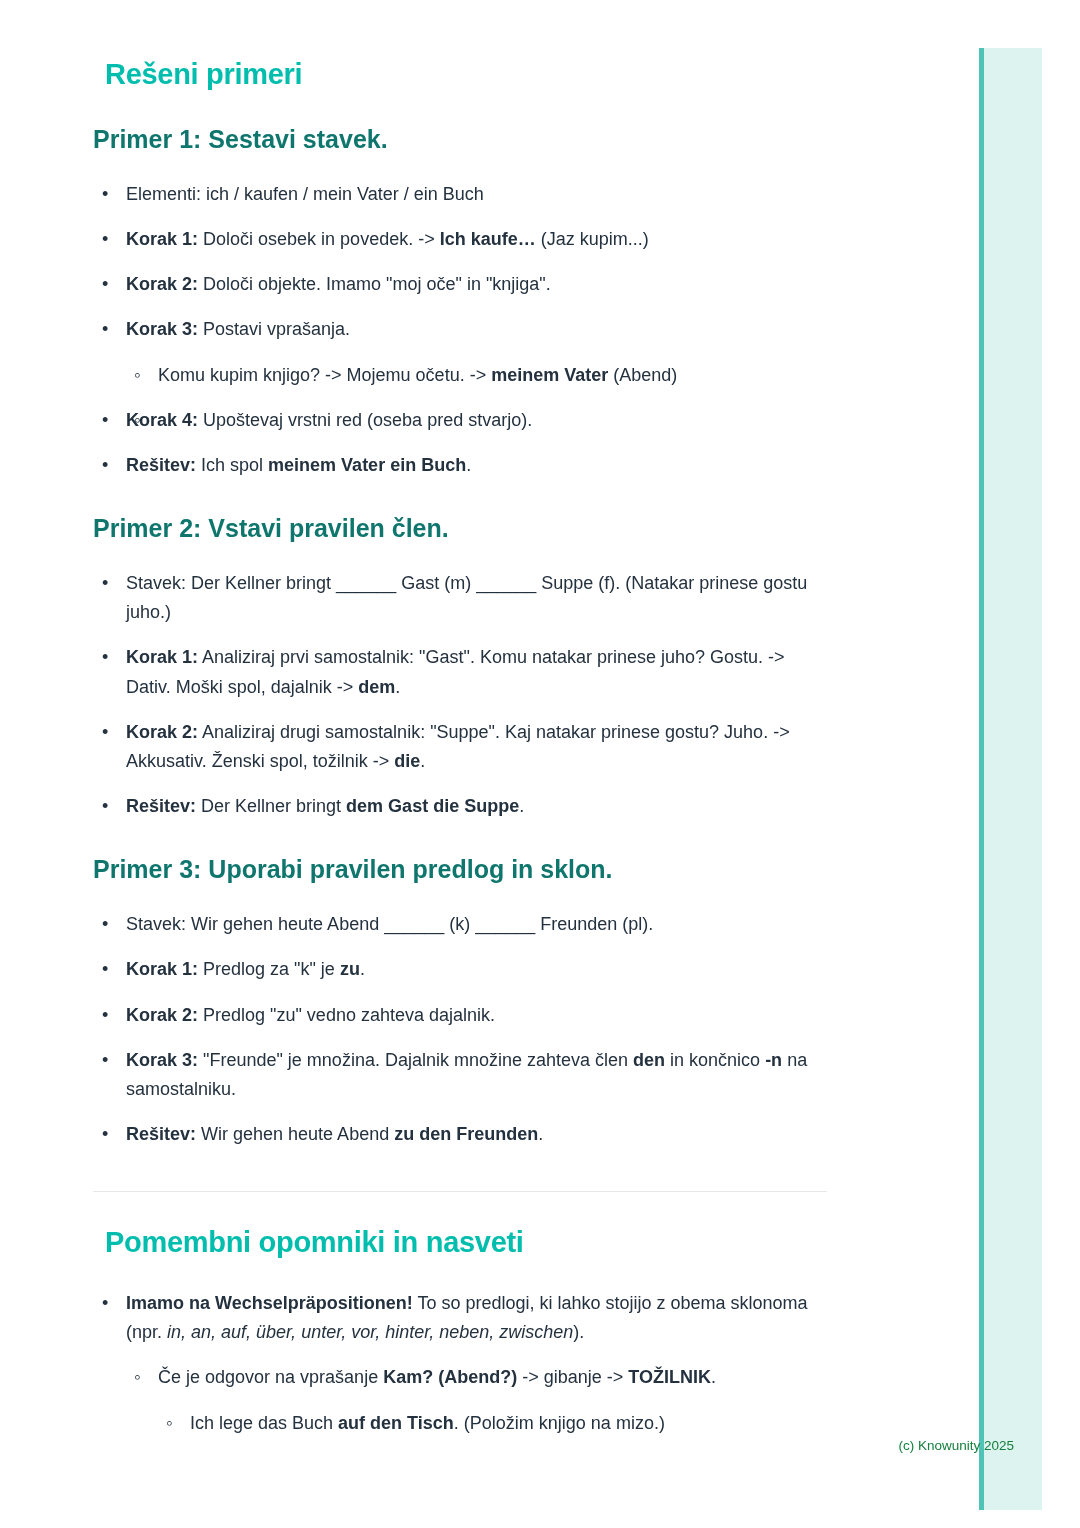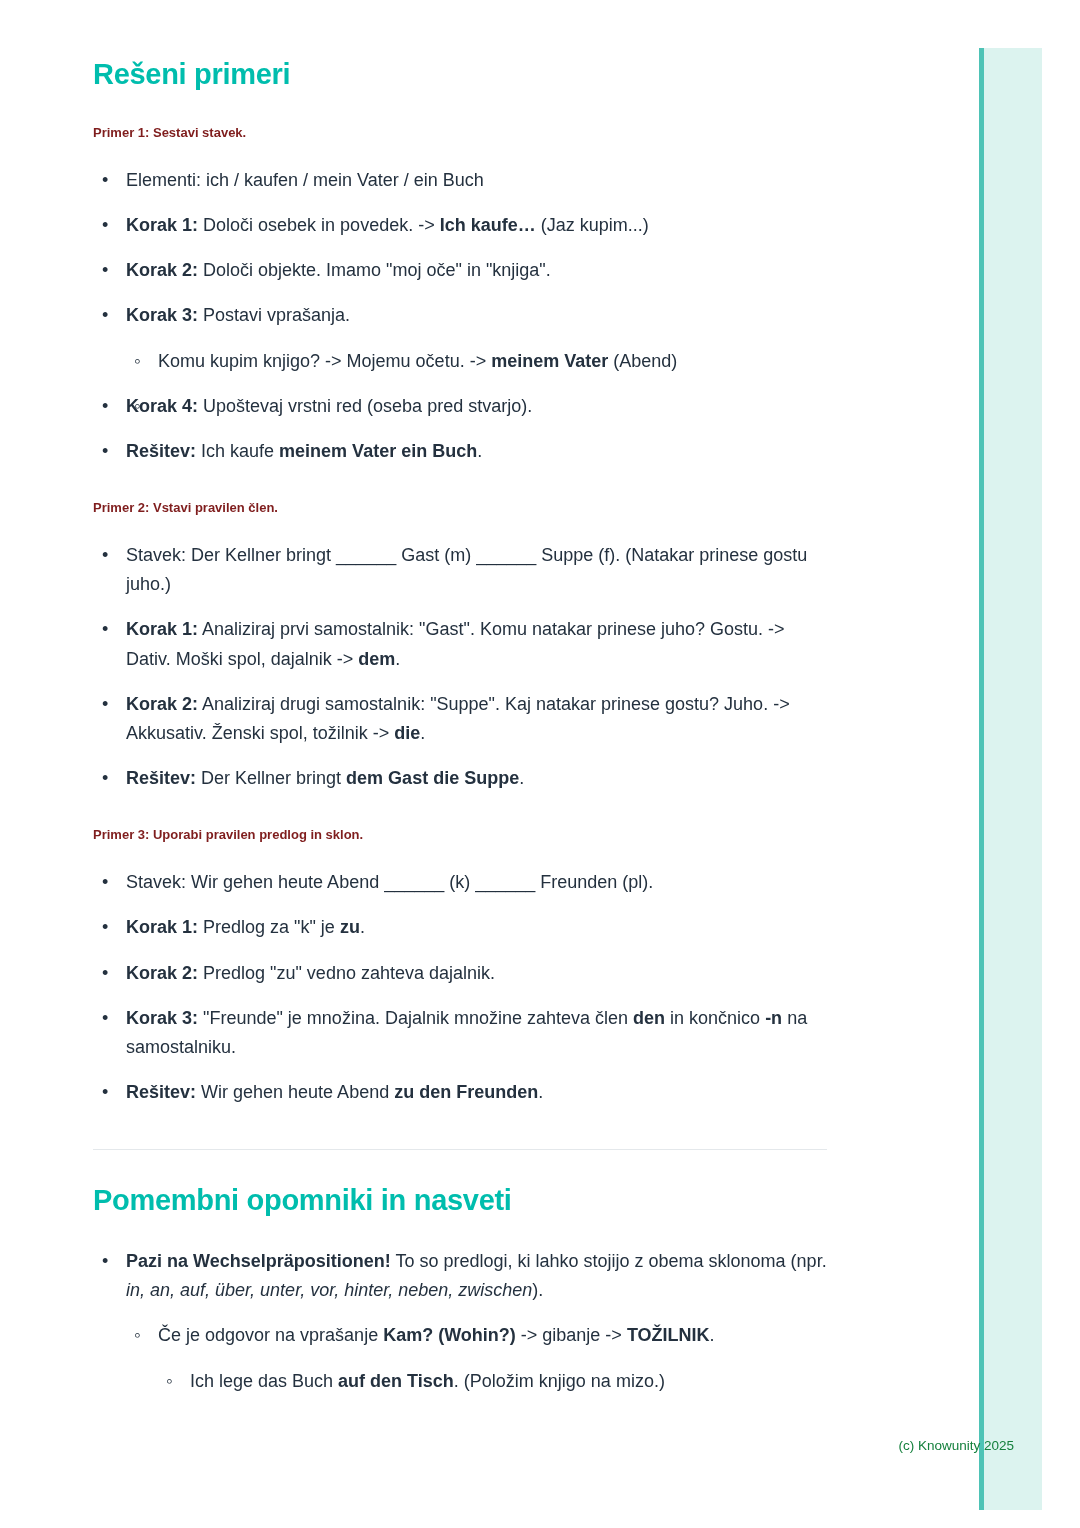--- a/index.html
+++ b/index.html
@@ -26,26 +26,26 @@
     position: absolute;
     left: 93px;
     top: 48px;
     width: 734px;
   }
   .section-title {
     color: var(--accent, #00bdad);
     font-size: 29px;
     font-weight: 700;
     letter-spacing: -0.3px;
-    margin: 10px 0 30px 0;
+    margin: 10px 0 30px 12px;
   }
   .subheading {
-    font-size: 13px;
+    font-size: 25px;
     font-weight: 700;
-    color: #7f1d1d;
+    color: #0f766e;
     margin: 34px 0 26px 0;
   }
   .list { list-style: none; margin: 0 0 6px 0; }
   .item {
     position: relative;
     font-size: 18px;
     line-height: 1.62;
     margin-bottom: 16px;
     padding-left: 33px;
     color: #24313f;
@@ -86,39 +86,39 @@
       <h1 class="section-title">Rešeni primeri</h1>
       <h2 class="subheading">Primer 1: Sestavi stavek.</h2>
       <ul class="list">
         <li class="item level-1"><span class="bullet">•</span><span class="item-text"><span>Elementi: ich / kaufen / mein Vater / ein Buch</span></span></li>
         <li class="item level-1"><span class="bullet">•</span><span class="item-text"><strong>Korak 1:</strong><span> Določi osebek in povedek. -&gt; </span><strong>Ich kaufe…</strong><span> (Jaz kupim...)</span></span></li>
         <li class="item level-1"><span class="bullet">•</span><span class="item-text"><strong>Korak 2:</strong><span> Določi objekte. Imamo "moj oče" in "knjiga".</span></span></li>
         <li class="item level-1"><span class="bullet">•</span><span class="item-text"><strong>Korak 3:</strong><span> Postavi vprašanja.</span></span></li>
         <li class="item level-2"><span class="bullet">◦</span><span class="item-text"><span>Komu kupim knjigo? -&gt; Mojemu očetu. -&gt; </span><strong>meinem Vater</strong><span> (Abend)</span></span></li>
         <li class="item level-2"><span class="bullet">◦</span></li>
         <li class="item level-1"><span class="bullet">•</span><span class="item-text"><strong>Korak 4:</strong><span> Upoštevaj vrstni red (oseba pred stvarjo).</span></span></li>
-        <li class="item level-1"><span class="bullet">•</span><span class="item-text"><strong>Rešitev:</strong><span> Ich kaufe </span><strong>meinem Vater ein Buch</strong><span>.</span></span></li>
+        <li class="item level-1"><span class="bullet">•</span><span class="item-text"><strong>Rešitev:</strong><span> Ich spol </span><strong>meinem Vater ein Buch</strong><span>.</span></span></li>
       </ul>
       <h2 class="subheading">Primer 2: Vstavi pravilen člen.</h2>
       <ul class="list">
         <li class="item level-1"><span class="bullet">•</span><span class="item-text"><span>Stavek: Der Kellner bringt ______ Gast (m) ______ Suppe (f). (Natakar prinese gostu juho.)</span></span></li>
         <li class="item level-1"><span class="bullet">•</span><span class="item-text"><strong>Korak 1:</strong><span> Analiziraj prvi samostalnik: "Gast". Komu natakar prinese juho? Gostu. -&gt; Dativ. Moški spol, dajalnik -&gt; </span><strong>dem</strong><span>.</span></span></li>
         <li class="item level-1"><span class="bullet">•</span><span class="item-text"><strong>Korak 2:</strong><span> Analiziraj drugi samostalnik: "Suppe". Kaj natakar prinese gostu? Juho. -&gt; Akkusativ. Ženski spol, tožilnik -&gt; </span><strong>die</strong><span>.</span></span></li>
         <li class="item level-1"><span class="bullet">•</span><span class="item-text"><strong>Rešitev:</strong><span> Der Kellner bringt </span><strong>dem Gast die Suppe</strong><span>.</span></span></li>
       </ul>
       <h2 class="subheading">Primer 3: Uporabi pravilen predlog in sklon.</h2>
       <ul class="list">
         <li class="item level-1"><span class="bullet">•</span><span class="item-text"><span>Stavek: Wir gehen heute Abend ______ (k) ______ Freunden (pl).</span></span></li>
         <li class="item level-1"><span class="bullet">•</span><span class="item-text"><strong>Korak 1:</strong><span> Predlog za "k" je </span><strong>zu</strong><span>.</span></span></li>
         <li class="item level-1"><span class="bullet">•</span><span class="item-text"><strong>Korak 2:</strong><span> Predlog "zu" vedno zahteva dajalnik.</span></span></li>
         <li class="item level-1"><span class="bullet">•</span><span class="item-text"><strong>Korak 3:</strong><span> "Freunde" je množina. Dajalnik množine zahteva člen </span><strong>den</strong><span> in končnico </span><strong>-n</strong><span> na samostalniku.</span></span></li>
         <li class="item level-1"><span class="bullet">•</span><span class="item-text"><strong>Rešitev:</strong><span> Wir gehen heute Abend </span><strong>zu den Freunden</strong><span>.</span></span></li>
       </ul>
       <div class="divider"></div>
       <h1 class="section-title">Pomembni opomniki in nasveti</h1>
       <ul class="list">
-        <li class="item level-1"><span class="bullet">•</span><span class="item-text"><strong>Pazi na Wechselpräpositionen!</strong><span> To so predlogi, ki lahko stojijo z obema sklonoma (npr. </span><em>in, an, auf, über, unter, vor, hinter, neben, zwischen</em><span>).</span></span></li>
-        <li class="item level-2"><span class="bullet">◦</span><span class="item-text"><span>Če je odgovor na vprašanje </span><strong>Kam? (Wohin?)</strong><span> -&gt; gibanje -&gt; </span><strong>TOŽILNIK</strong><span>.</span></span></li>
+        <li class="item level-1"><span class="bullet">•</span><span class="item-text"><strong>Imamo na Wechselpräpositionen!</strong><span> To so predlogi, ki lahko stojijo z obema sklonoma (npr. </span><em>in, an, auf, über, unter, vor, hinter, neben, zwischen</em><span>).</span></span></li>
+        <li class="item level-2"><span class="bullet">◦</span><span class="item-text"><span>Če je odgovor na vprašanje </span><strong>Kam? (Abend?)</strong><span> -&gt; gibanje -&gt; </span><strong>TOŽILNIK</strong><span>.</span></span></li>
         <li class="item level-3"><span class="bullet">◦</span><span class="item-text"><span>Ich lege das Buch </span><strong>auf den Tisch</strong><span>. (Položim knjigo na mizo.)</span></span></li>
       </ul>
     </div>
   <div class="footer">(c) Knowunity 2025</div>
 </div>
 
 </body></html>

